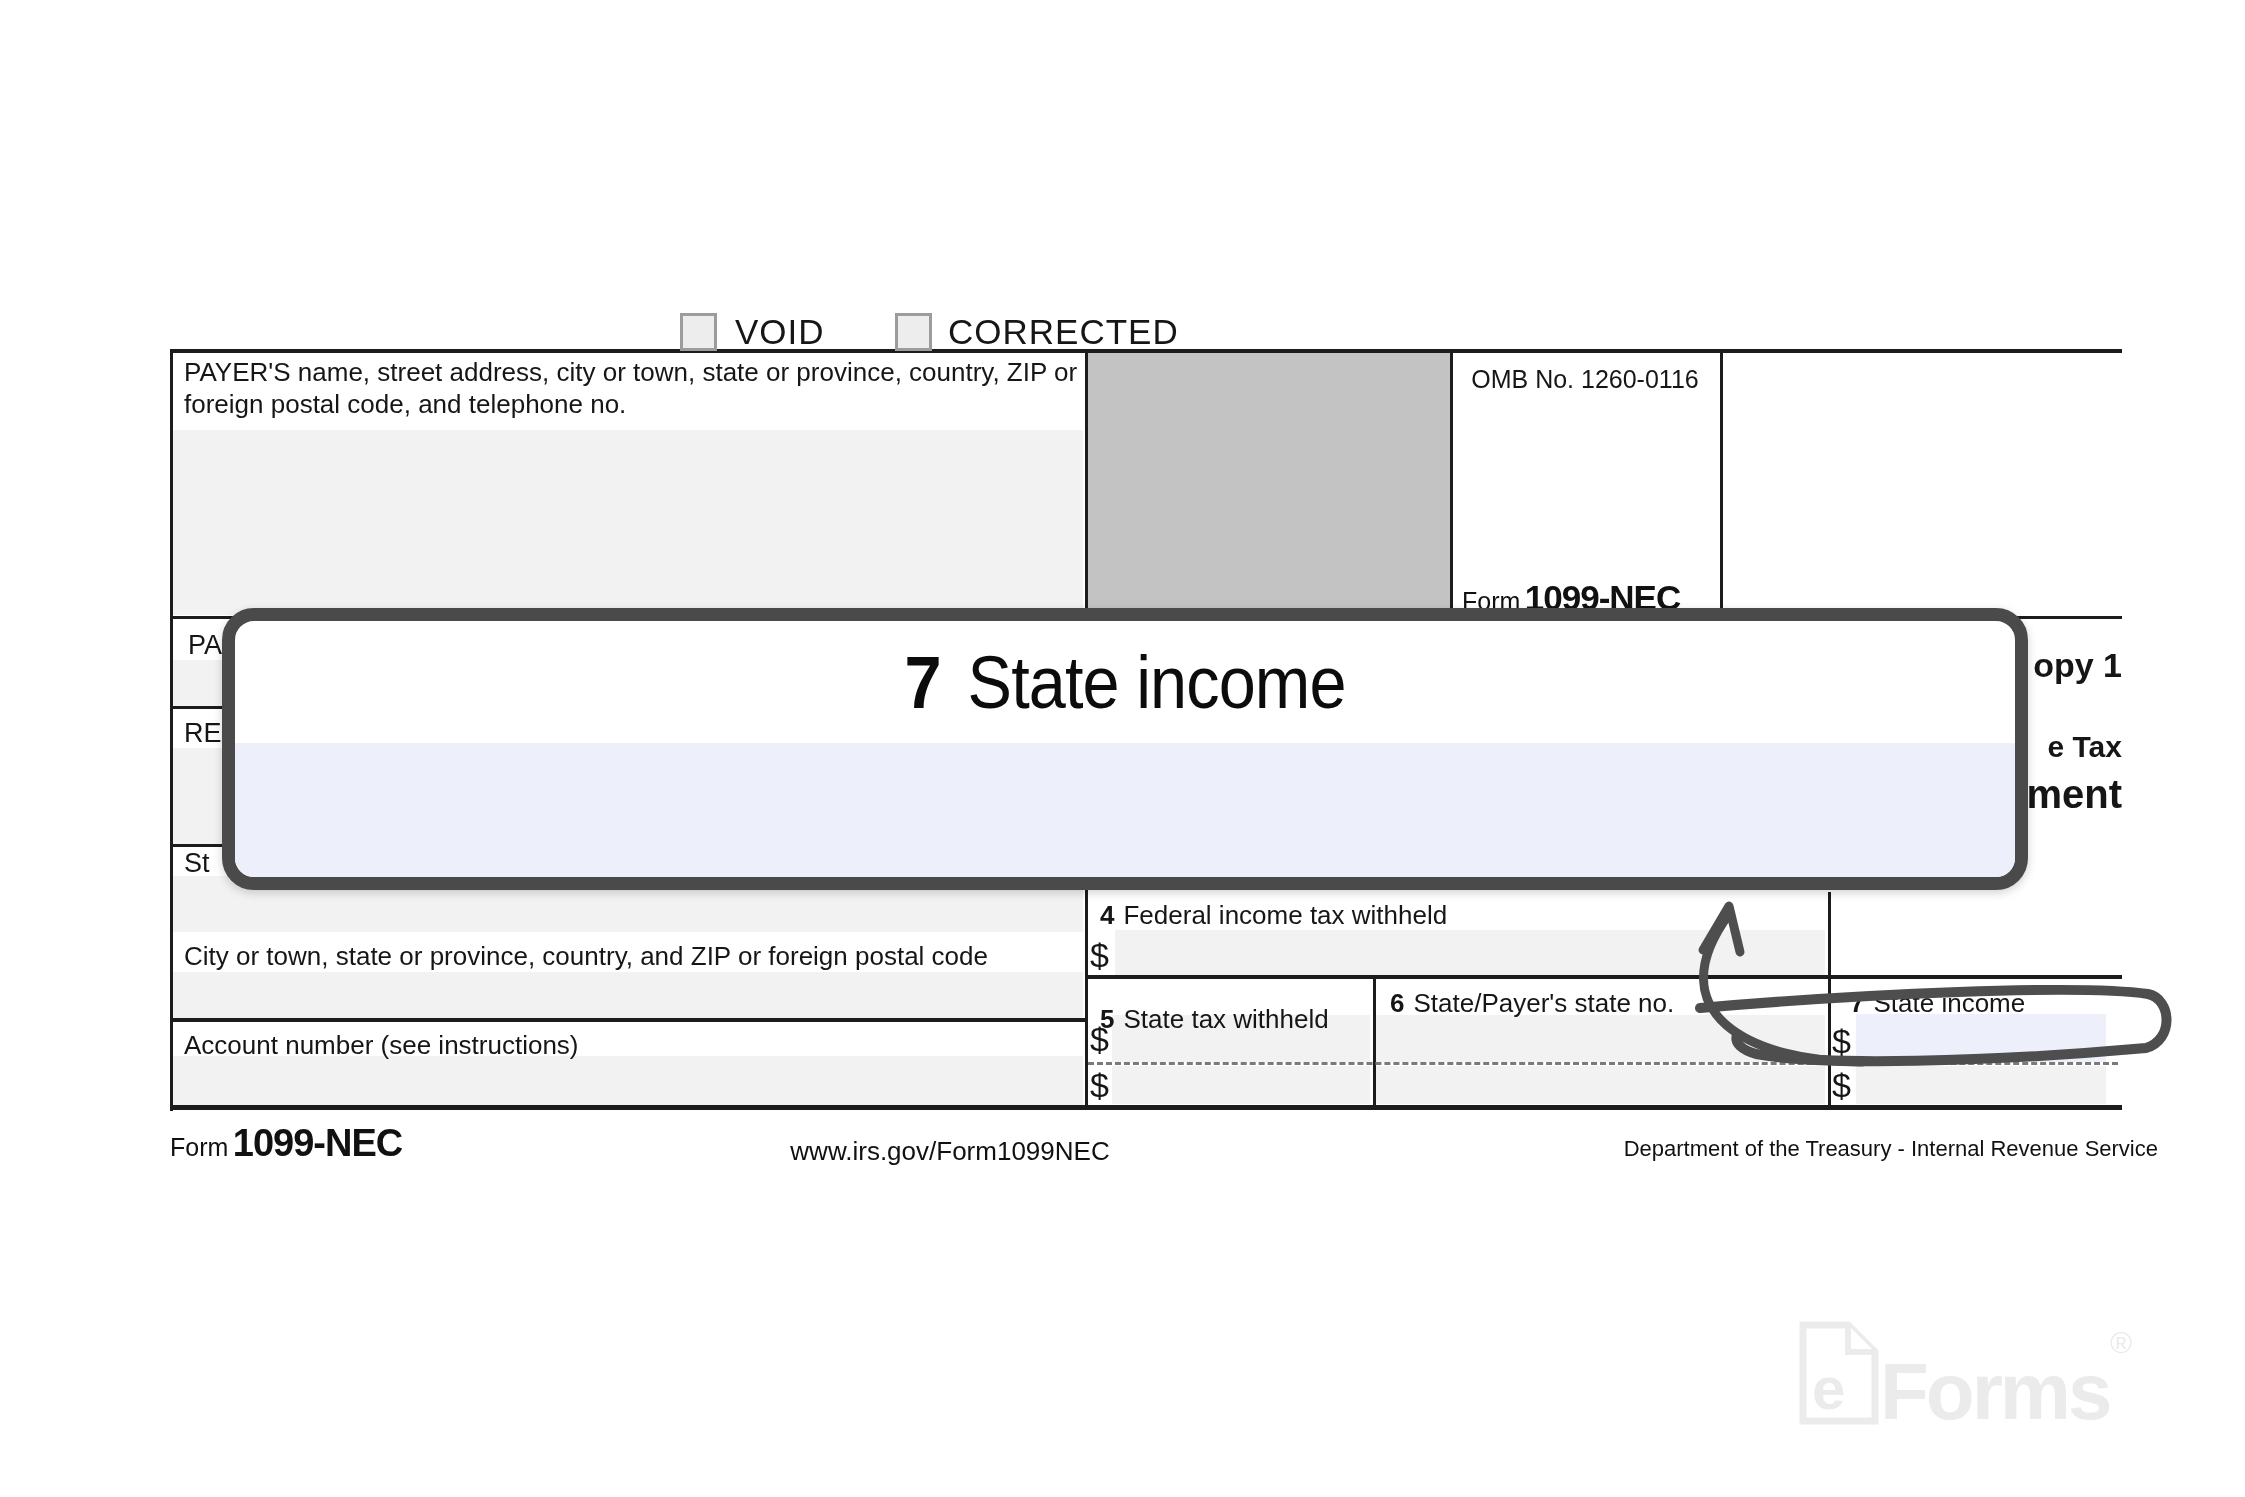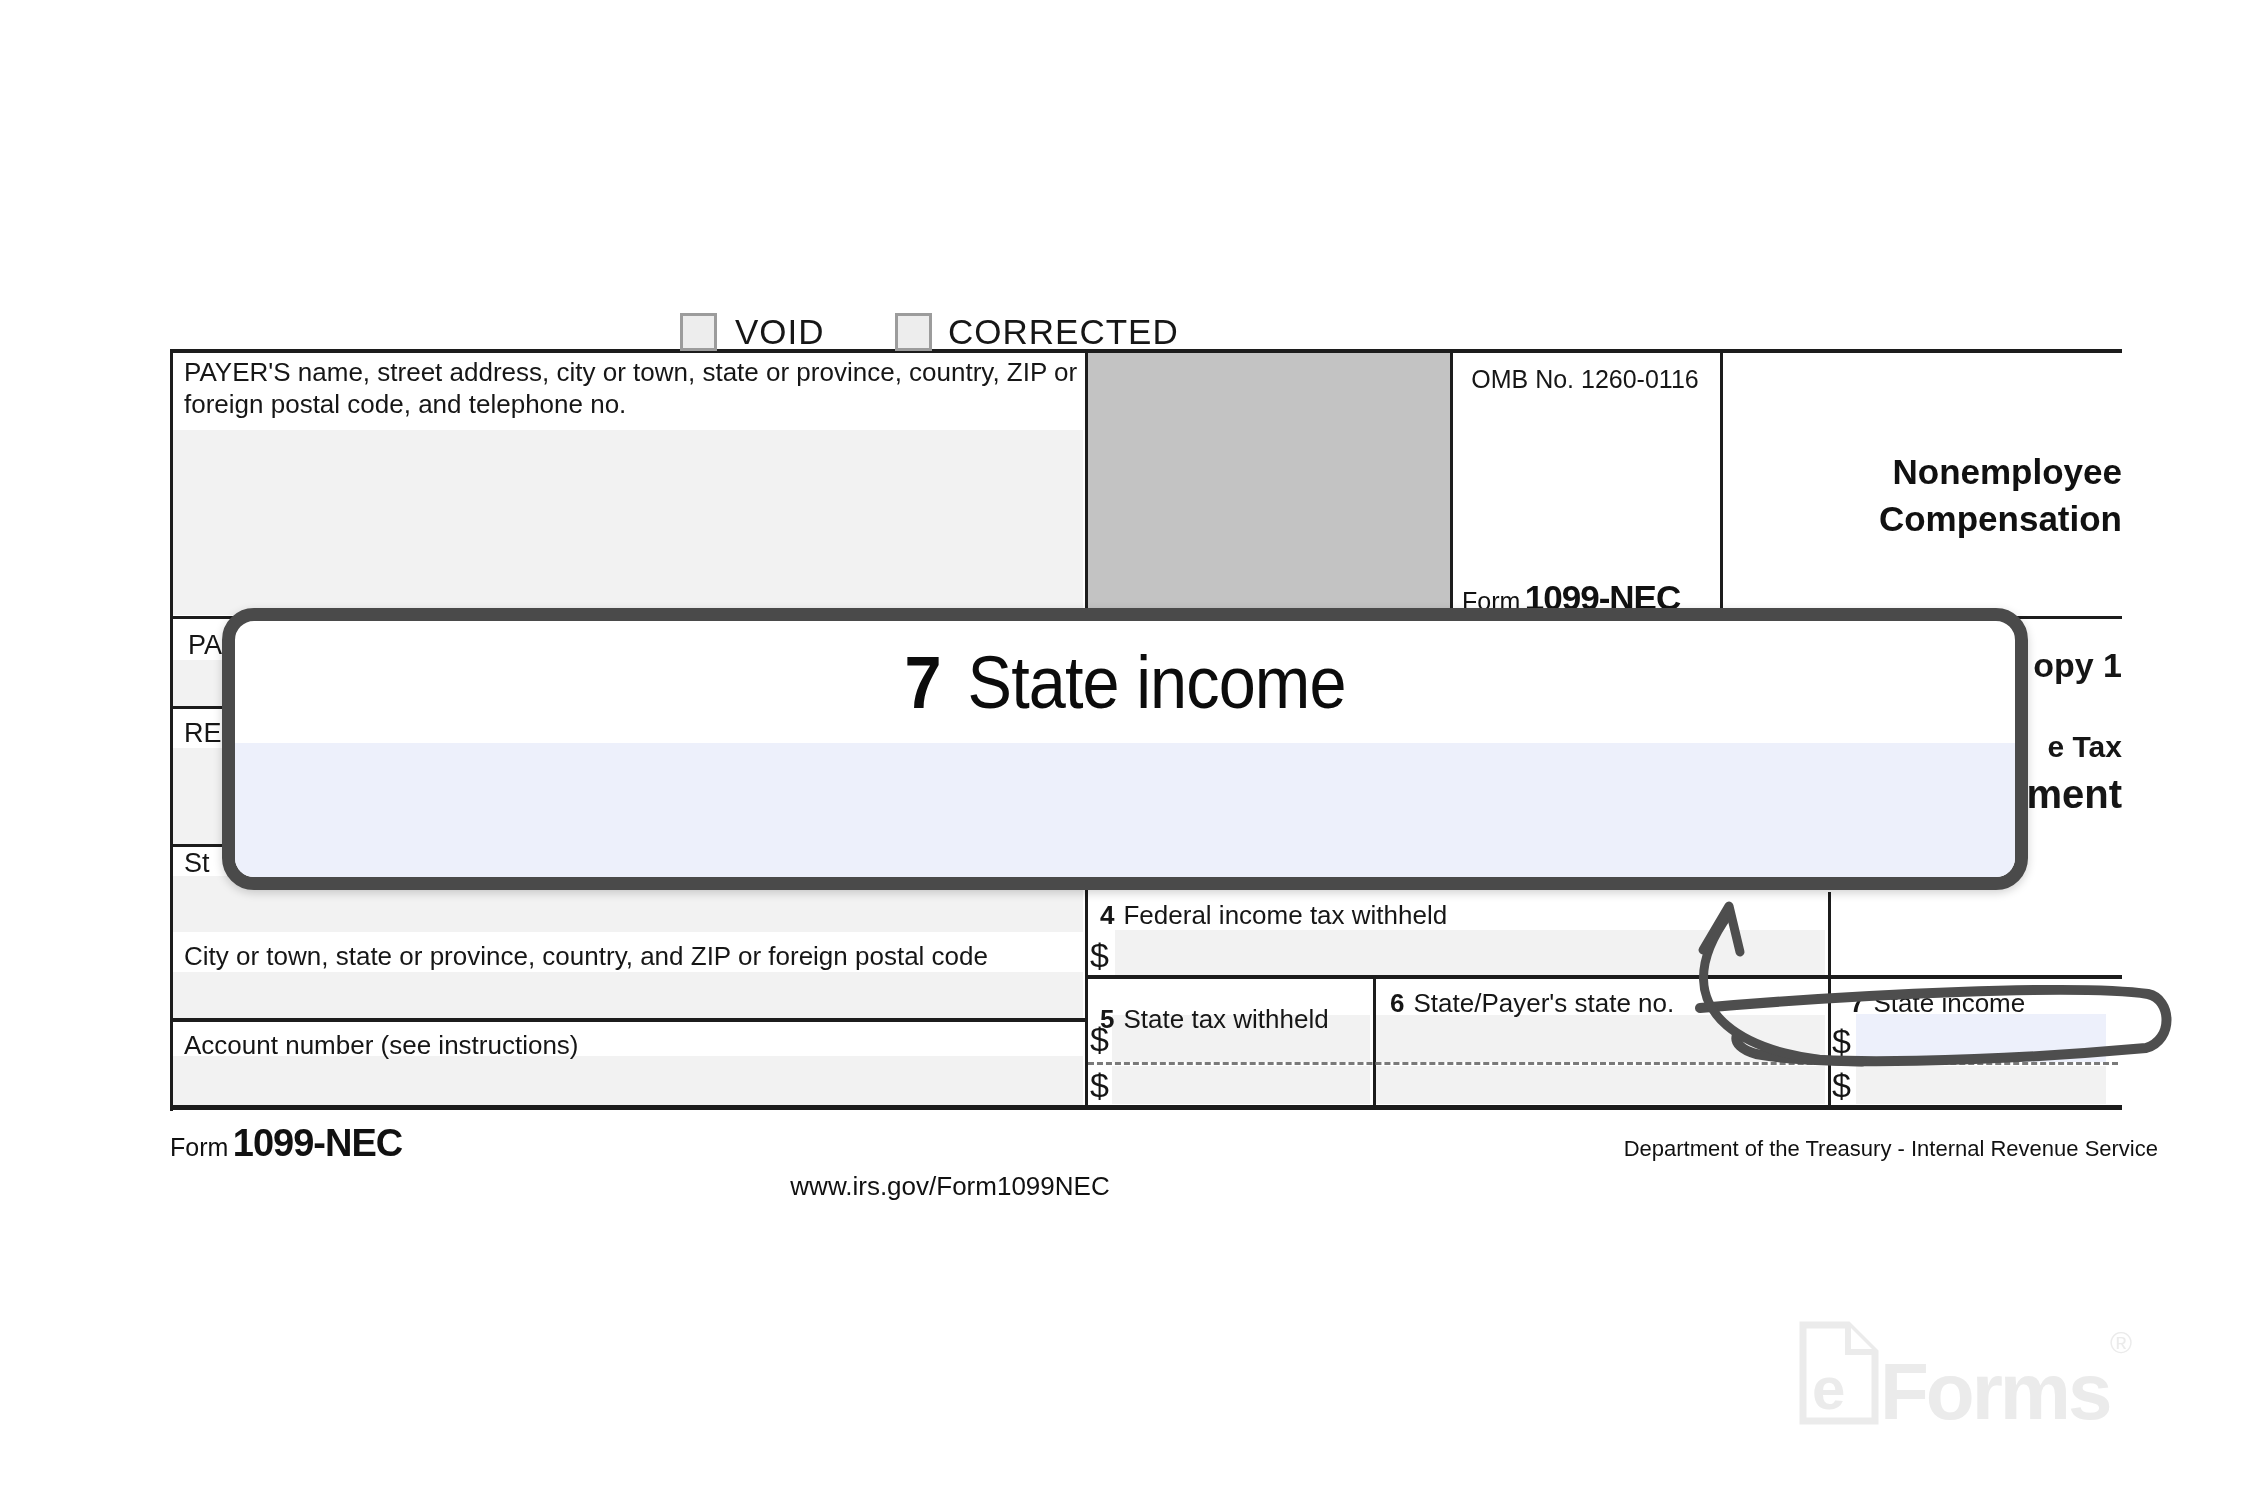--- a/index.html
+++ b/index.html
@@ -69,24 +69,20 @@
   <div class="ln" style="left:170px;top:1105px;width:1952px;height:5px;"></div>
 
   <div class="lbl wrap" style="left:184px;top:357px;width:905px;white-space:normal;">PAYER'S name, street address, city or town, state or province, country, ZIP or foreign postal code, and telephone no.</div>
 
   <div class="lbl" style="left:1452px;top:364px;width:266px;text-align:center;font-size:25px;">OMB No. 1260-0116</div>
   <div class="a" style="left:1462px;top:578px;z-index:2;white-space:nowrap;">
     <span style="font-size:25px;">Form</span>
     <span style="font-size:35px;font-weight:bold;letter-spacing:-1px;">1099-NEC</span>
   </div>
 
-  <div class="a" style="left:1700px;top:448px;width:422px;text-align:right;font-size:35px;font-weight:bold;line-height:47px;z-index:2;">
-    <div>Nonemployee</div>
-    <div>Compensation</div>
-  </div>
 
   <div class="fragL" style="left:188px;top:630px;">PA</div>
   <div class="fragL" style="left:184px;top:718px;">RE</div>
   <div class="fragL" style="left:184px;top:848px;">St</div>
 
   <div class="fragR" style="top:646px;font-size:34px;">opy 1</div>
   <div class="fragR" style="top:730px;font-size:30px;">e Tax</div>
   <div class="fragR" style="top:772px;font-size:40px;">tment</div>
 
   <div class="lbl" style="left:1100px;top:900px;"><span class="bnum">4</span><span>Federal income tax withheld</span></div>
@@ -99,21 +95,21 @@
   <div class="dol" style="left:1090px;top:938px;">$</div>
   <div class="dol" style="left:1090px;top:1022px;">$</div>
   <div class="dol" style="left:1090px;top:1068px;">$</div>
   <div class="dol" style="left:1832px;top:1024px;">$</div>
   <div class="dol" style="left:1832px;top:1068px;">$</div>
 
   <div class="a" style="left:170px;top:1122px;z-index:2;white-space:nowrap;">
     <span style="font-size:25px;">Form</span>
     <span style="font-size:38px;font-weight:bold;letter-spacing:-1px;">1099-NEC</span>
   </div>
-  <div class="a" style="left:600px;top:1136px;width:700px;text-align:center;font-size:26px;z-index:2;margin-top:35px;">www.irs.gov/Form1099NEC</div>
+  <div class="a" style="left:600px;top:1136px;width:700px;text-align:center;font-size:26px;z-index:2;">www.irs.gov/Form1099NEC</div>
   <div class="a" style="right:87px;top:1136px;font-size:22px;z-index:2;">Department of the Treasury - Internal Revenue Service</div>
 
   <div class="callout">
     <div class="callout-top">
       <span style="font-weight:bold;">7</span>
       <span>State income</span>
     </div>
     <div class="callout-bottom"></div>
   </div>
 

